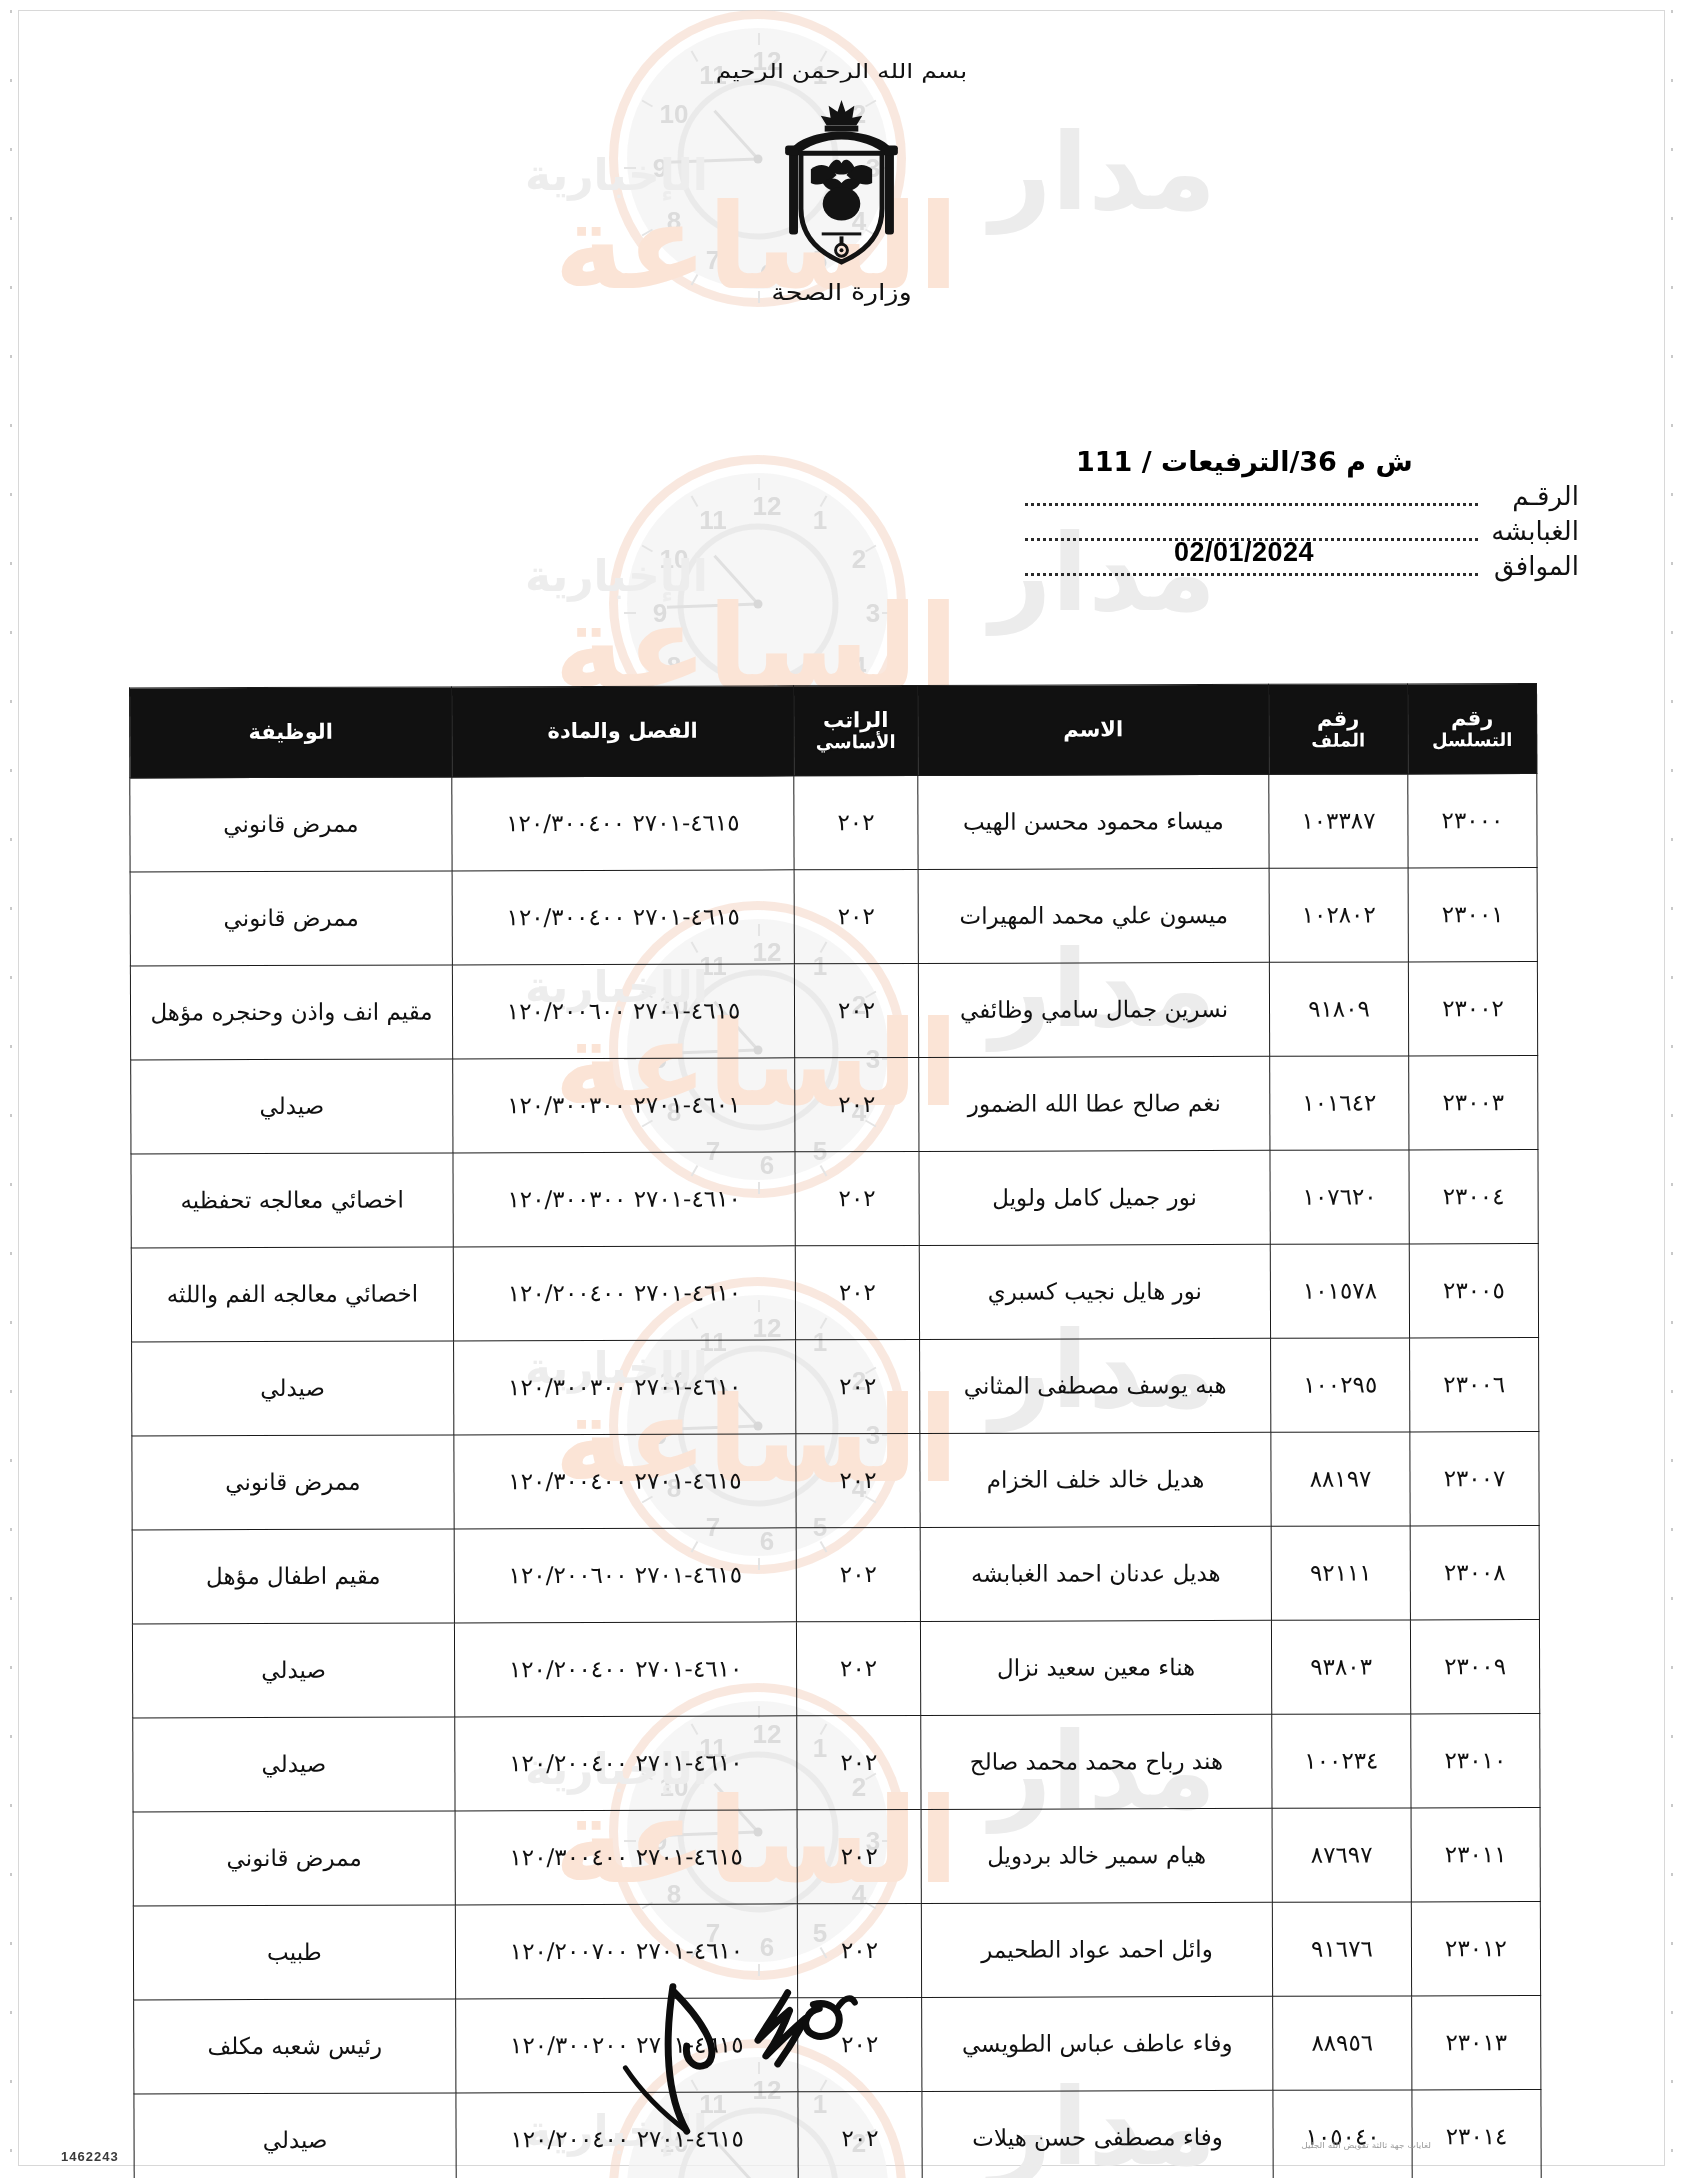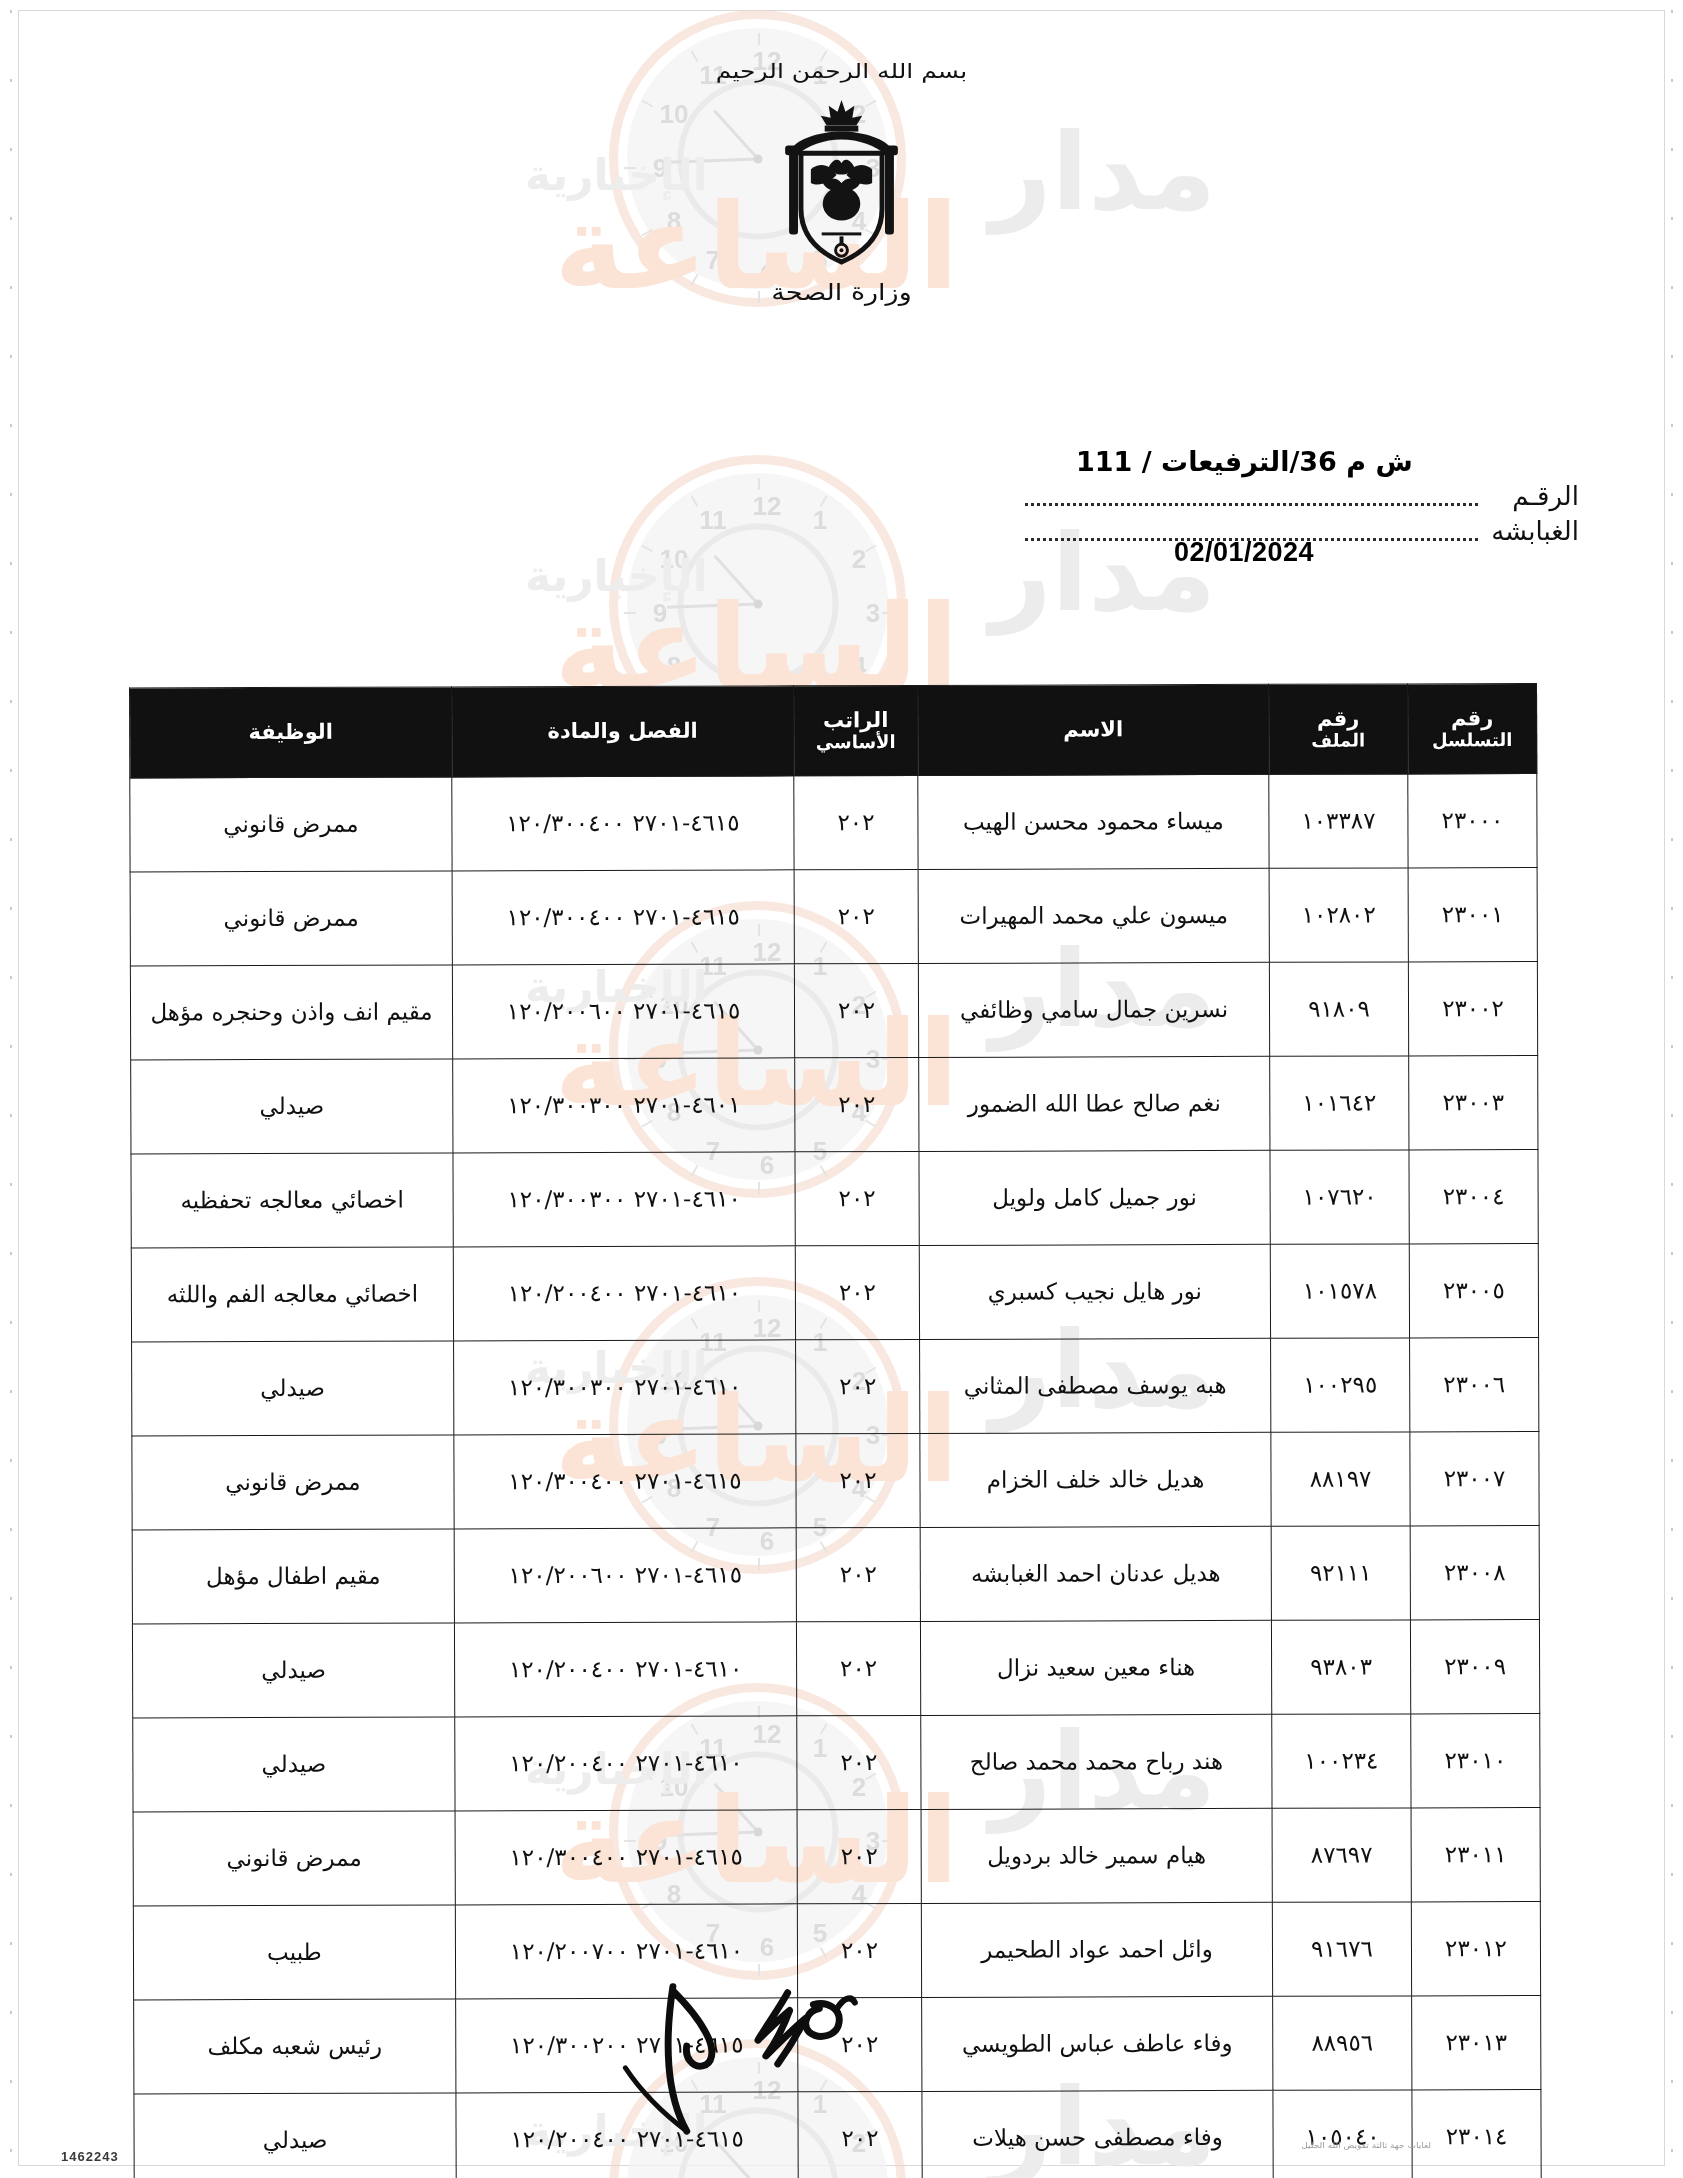--- a/index.html
+++ b/index.html
@@ -389,20 +389,24 @@
   <div class="docno">ش م 36/الترفيعات / 111</div>
   <div class="meta-row">
     <span class="lbl">الرقـم</span>
     <span class="dots"></span>
   </div>
   <div class="meta-row">
     <span class="lbl">الغبابشه</span>
     <span class="dots"></span>
     <span class="val">02/01/2024</span>
   </div>
+  <div class="meta-row">
+    <span class="lbl">الموافق</span>
+    <span class="dots"></span>
+  </div>
 </div>
 
 <div class="tbl-wrap">
   <table class="promo">
     <colgroup>
       <col class="w-seq">
         <col class="w-file">
         <col class="w-name">
       <col class="w-grade">
         <col class="w-chap">

